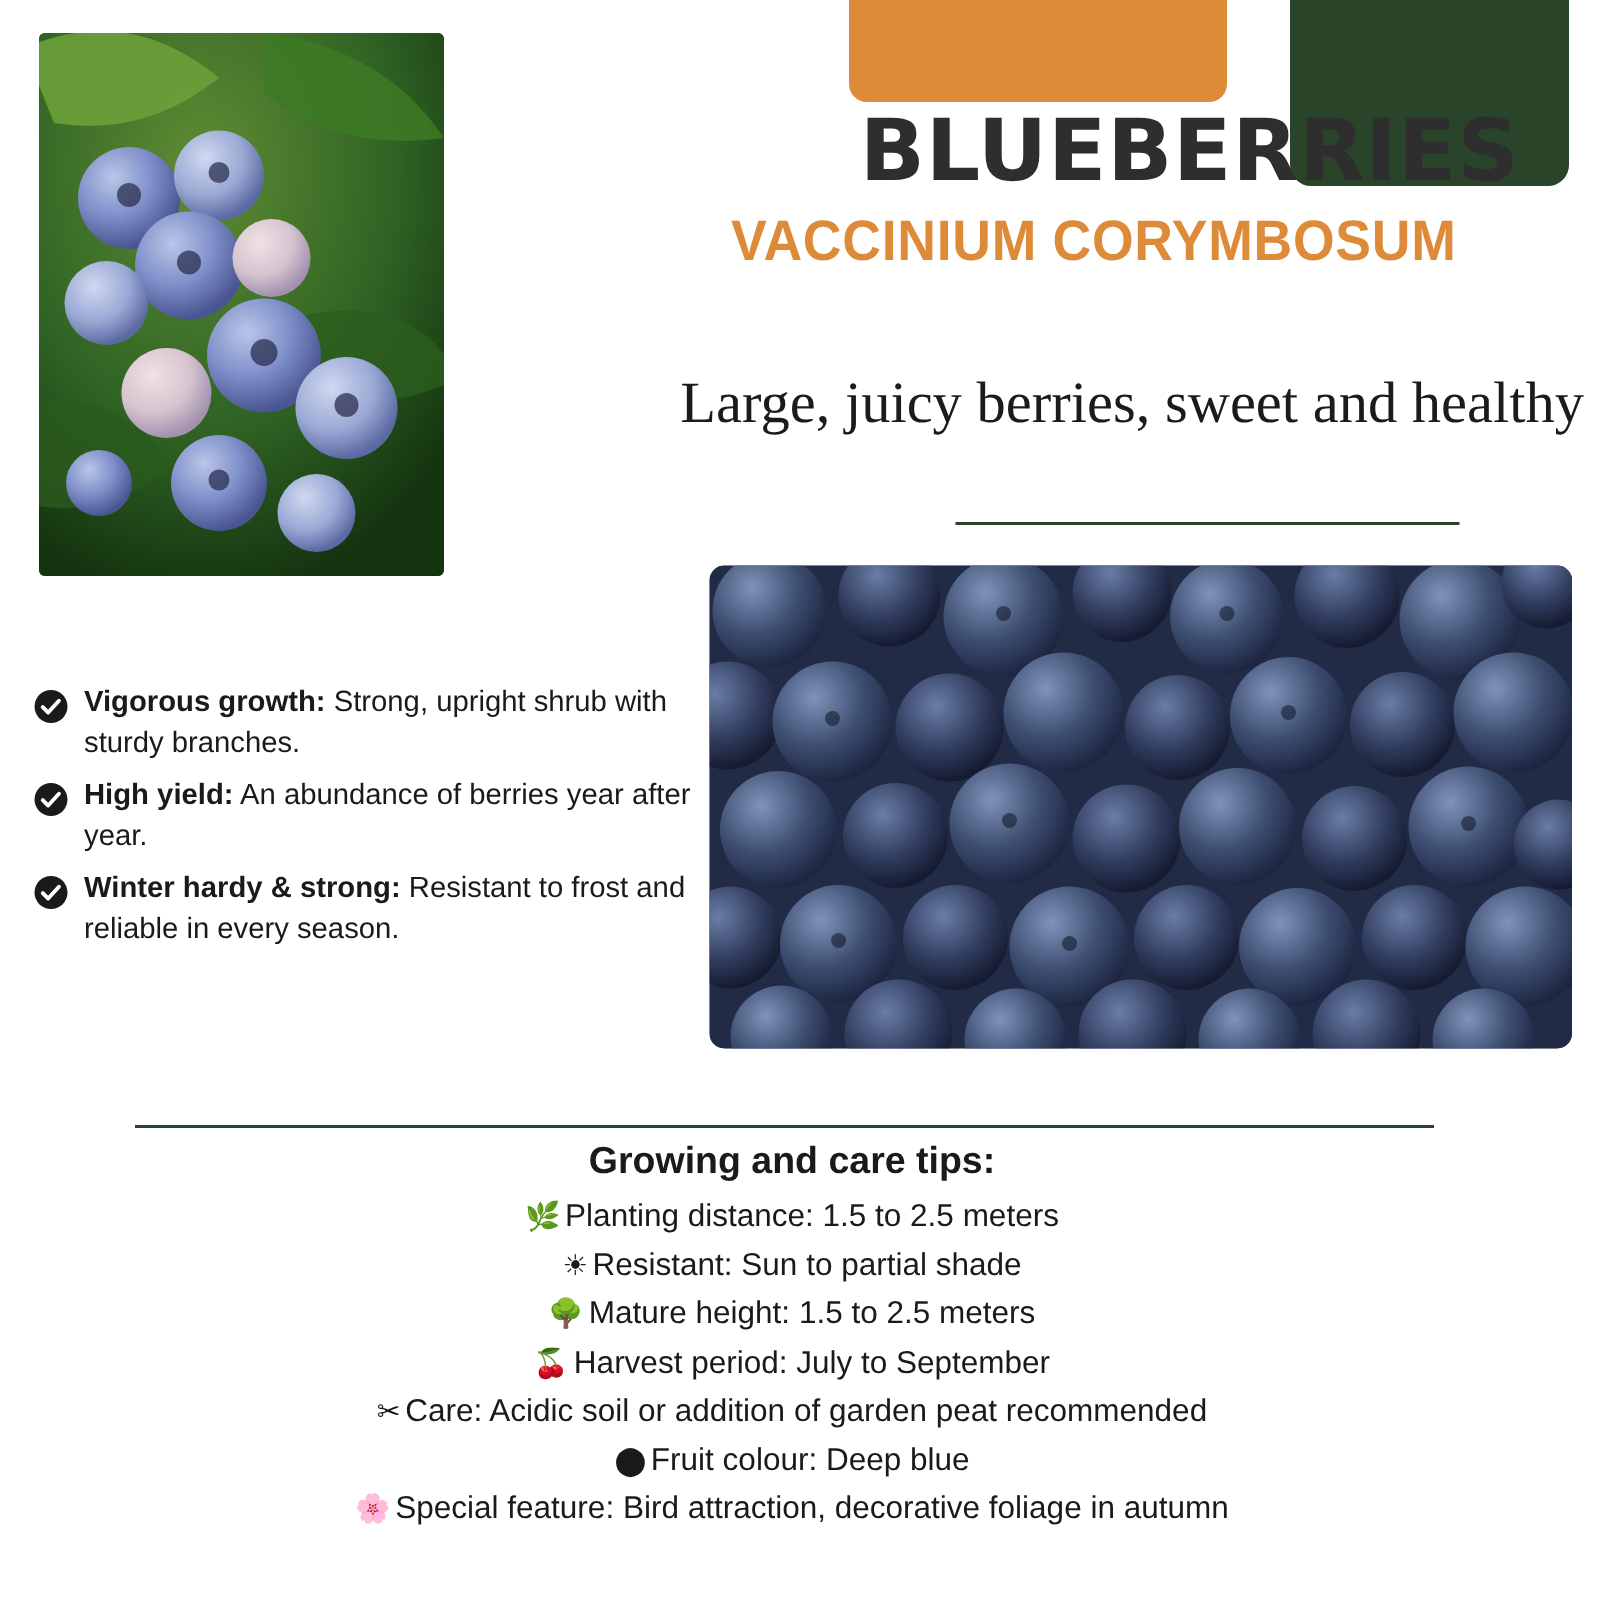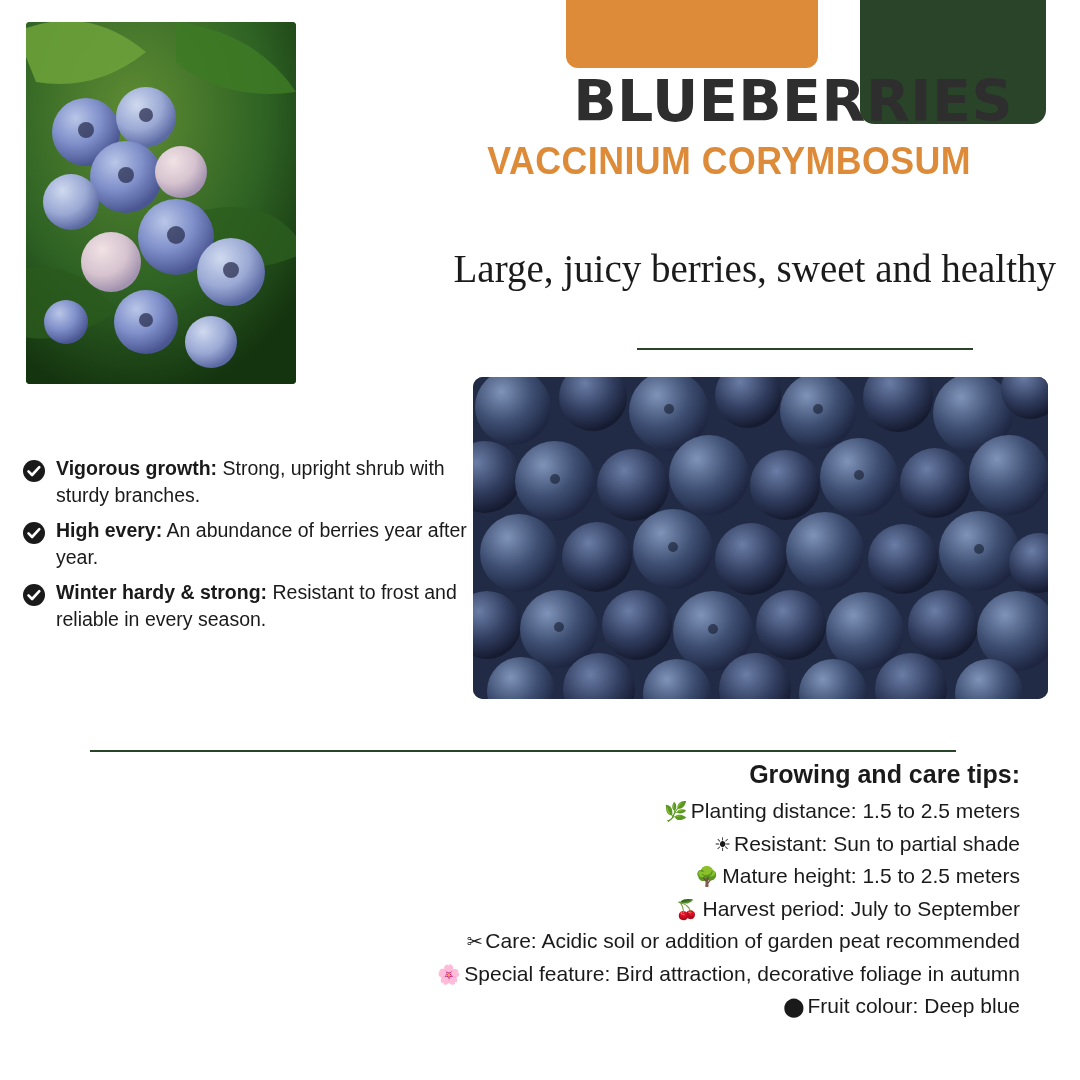--- a/index.html
+++ b/index.html
@@ -142,24 +142,24 @@
   .tips-rule {
     position: absolute;
     left: 90px;
     top: 750px;
     width: 866px;
     height: 2px;
     background: #2a4429;
   }
   .tips {
     position: absolute;
-    left: 60px;
+    left: 48px;
     top: 760px;
     width: 960px;
-    text-align: right;
+    text-align: center;
   }
   .tips-title {
     font-size: 25px;
     font-weight: 700;
     color: #1a1a1a;
     margin: 0 0 6px 0;
   }
   .tip-row {
     font-size: 21px;
     line-height: 1.55;
@@ -250,21 +250,21 @@
     </span>
     <span class="text"><b>Vigorous growth:</b><span> Strong, upright shrub with sturdy branches.</span></span>
   </div>
   <div class="feature">
     <span class="check">
       <svg width="24" height="24" viewBox="0 0 24 24">
           <circle cx="12" cy="12" r="11" fill="#1a1a1a"></circle>
           <path d="M6.5 12.4l3.6 3.6 7.2-7.8" fill="none" stroke="#ffffff" stroke-width="2.6" stroke-linecap="round" stroke-linejoin="round"></path>
         </svg>
     </span>
-    <span class="text"><b>High every:</b><span> An abundance of berries year after year.</span></span>
+    <span class="text"><b>High yield:</b><span> An abundance of berries year after year.</span></span>
   </div>
   <div class="feature">
     <span class="check">
       <svg width="24" height="24" viewBox="0 0 24 24">
           <circle cx="12" cy="12" r="11" fill="#1a1a1a"></circle>
           <path d="M6.5 12.4l3.6 3.6 7.2-7.8" fill="none" stroke="#ffffff" stroke-width="2.6" stroke-linecap="round" stroke-linejoin="round"></path>
         </svg>
     </span>
     <span class="text"><b>Winter hardy &amp; strong:</b><span> Resistant to frost and reliable in every season.</span></span>
   </div>
@@ -361,18 +361,18 @@
   <div class="tip-row">
     <span class="emoji">🌳</span><b>Mature height:</b><span> 1.5 to 2.5 meters</span>
   </div>
   <div class="tip-row">
     <span class="emoji">🍒</span><b>Harvest period:</b><span> July to September</span>
   </div>
   <div class="tip-row">
     <span class="emoji">✂</span><b>Care:</b><span> Acidic soil or addition of garden peat recommended</span>
   </div>
   <div class="tip-row">
+    <span class="emoji">⬤</span><b>Fruit colour:</b><span> Deep blue</span>
+  </div>
+  <div class="tip-row">
     <span class="emoji">🌸</span><b>Special feature:</b><span> Bird attraction, decorative foliage in autumn</span>
   </div>
-  <div class="tip-row">
-    <span class="emoji">⬤</span><b>Fruit colour:</b><span> Deep blue</span>
-  </div>
 </div>
 
 </body></html>

